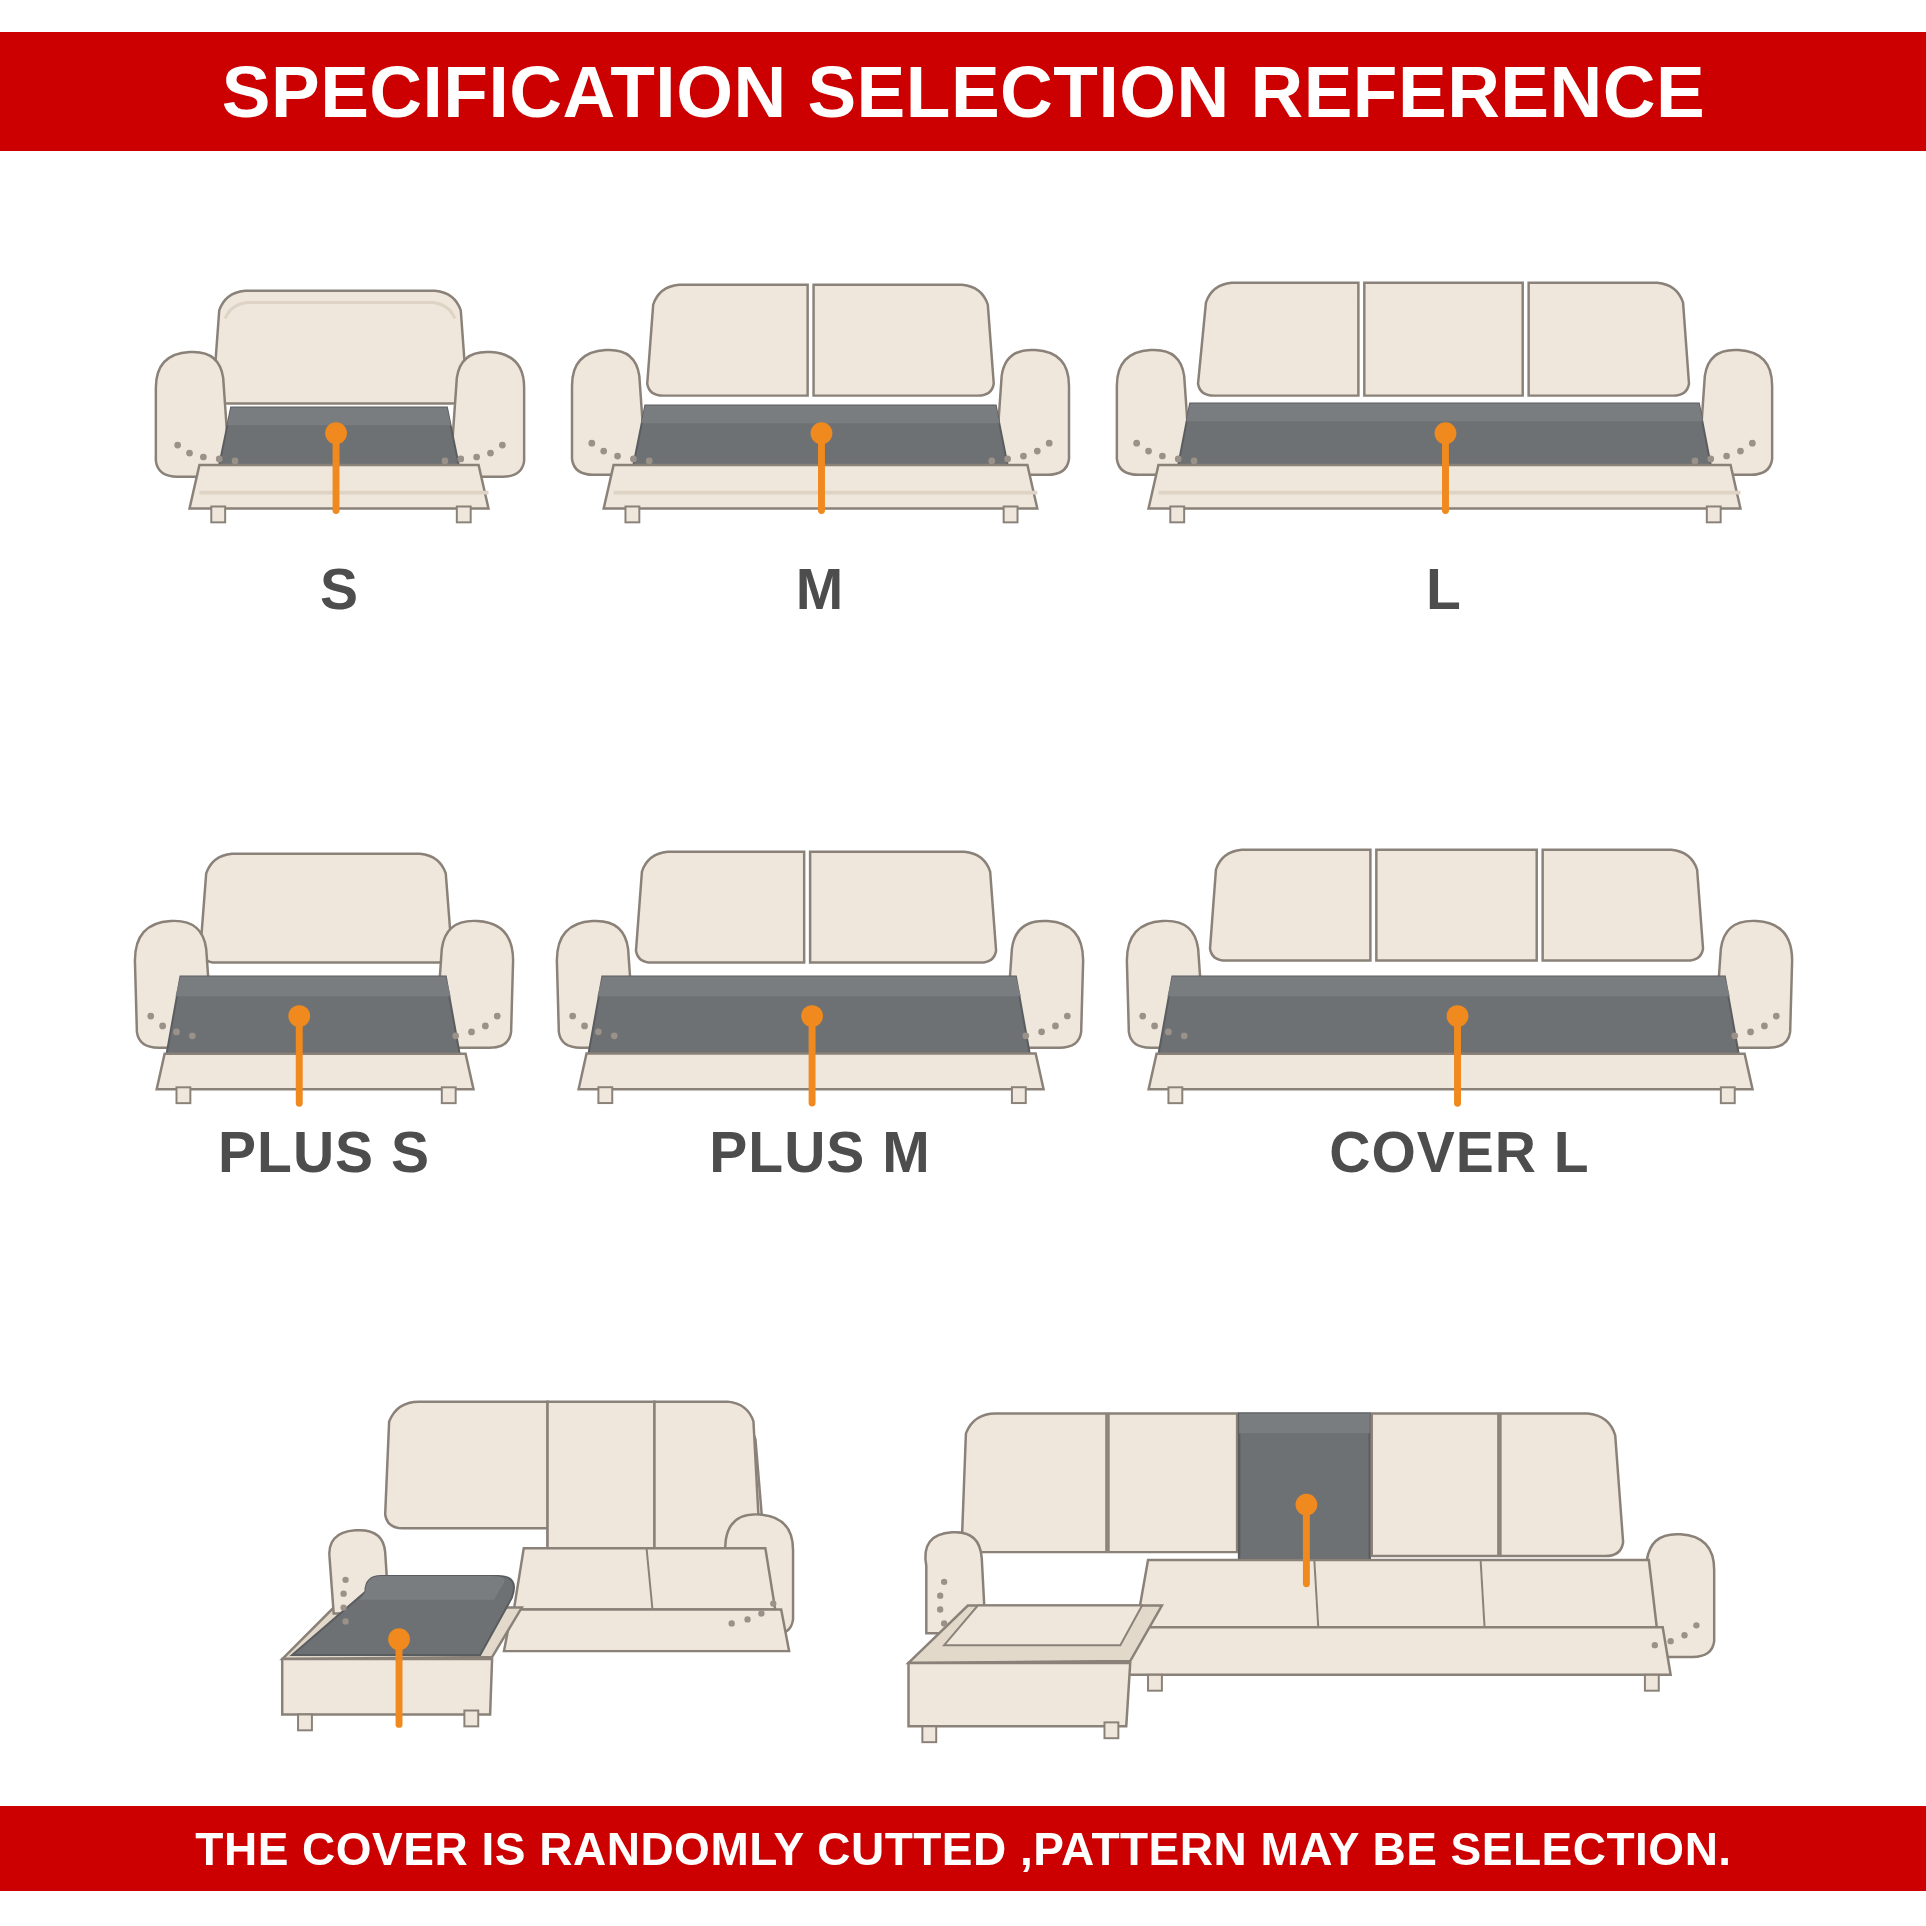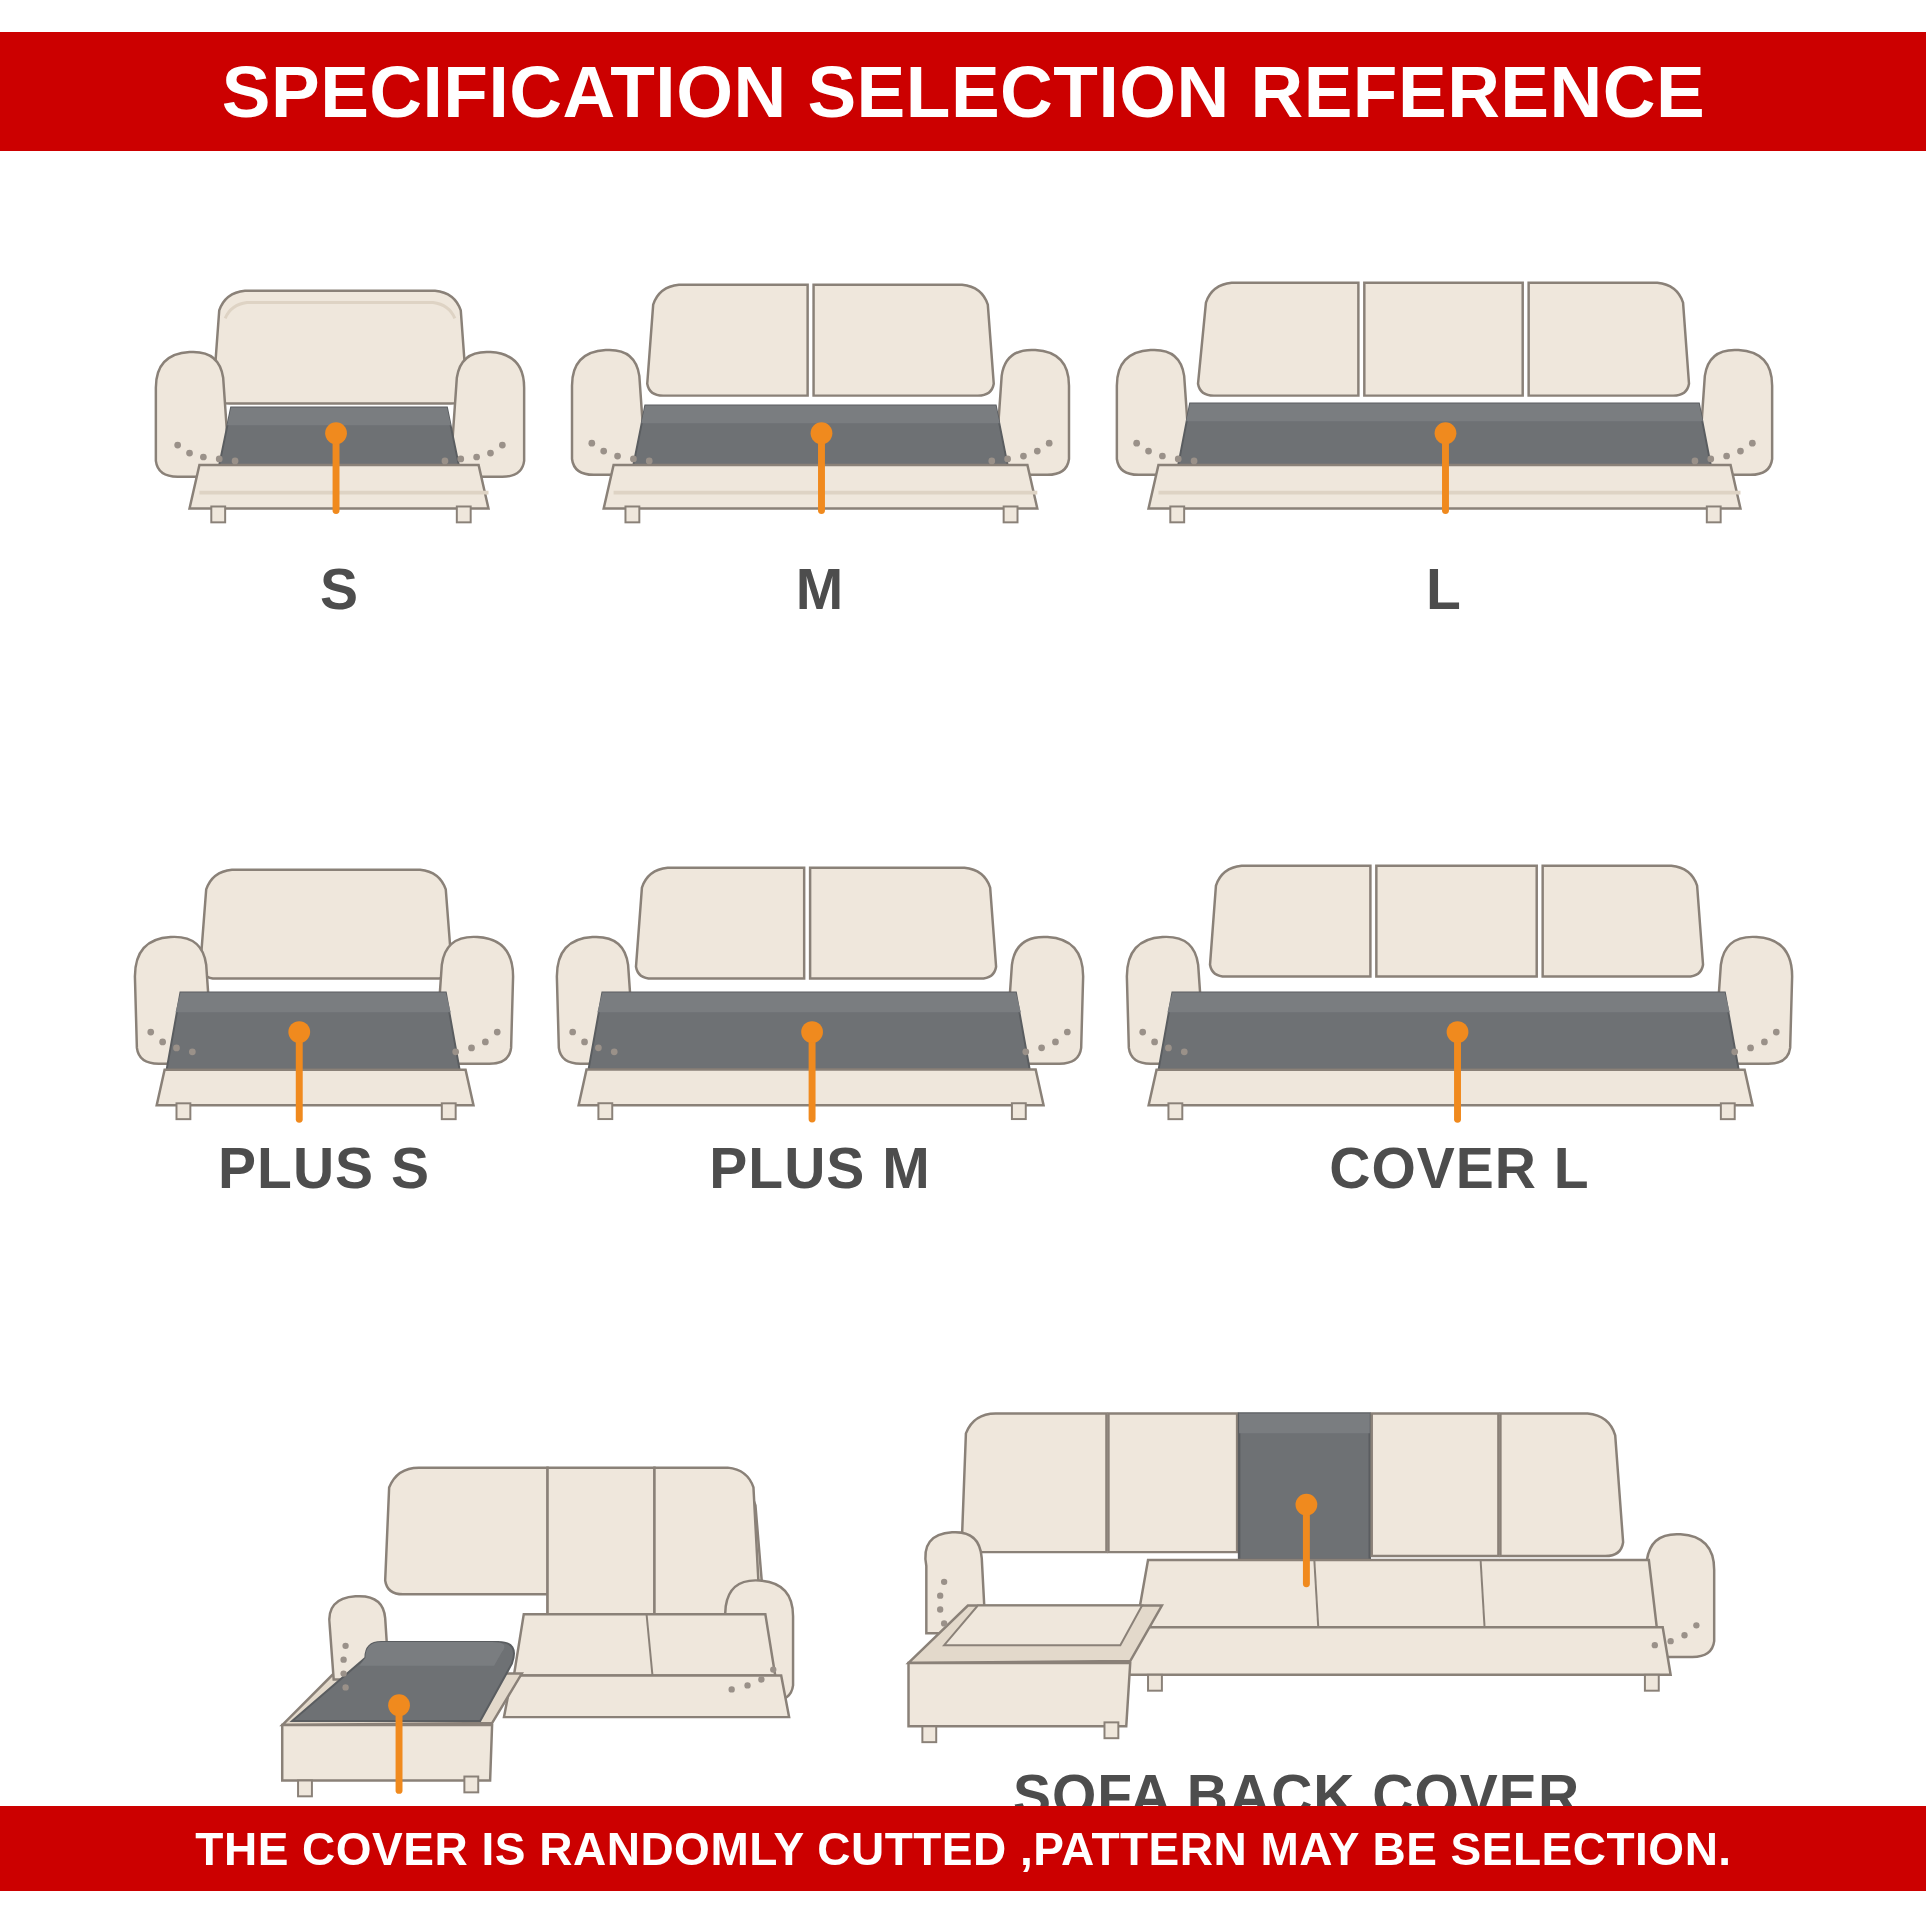--- a/index.html
+++ b/index.html
@@ -66,21 +66,21 @@
     letter-spacing: 1px;
     text-align: center;
     white-space: nowrap;
   }
 
   
   .row-1 { top: 259px; }
   .row-1 .cell { margin: 0 10px; }
   
   .row-2 { top: 822px; }
-  .row-2 .cell { margin: 16px 8px; }
+  .row-2 .cell { margin: 0 8px; }
   
   .row-3 { top: 1366px; }
   .row-3 .cell { margin: 0 26px; }
 
   svg { display: block; }
 </style>
 </head>
 <body>
 
 <div class="bar bar-top">
@@ -368,20 +368,19 @@
         </g>
         <rect x="62" y="364" width="14" height="16" fill="#efe7dc" stroke="#8a8178" stroke-width="2"></rect>
         <rect x="246" y="360" width="14" height="16" fill="#efe7dc" stroke="#8a8178" stroke-width="2"></rect>
         <rect x="290" y="312" width="14" height="16" fill="#efe7dc" stroke="#8a8178" stroke-width="2"></rect>
         <rect x="792" y="312" width="14" height="16" fill="#efe7dc" stroke="#8a8178" stroke-width="2"></rect>
 
         <path d="M450 140 v80" stroke="#f08a1e" stroke-width="7" fill="none" stroke-linecap="round"></path>
         <circle cx="450" cy="140" r="11" fill="#f08a1e"></circle>
       </svg>
     </div>
-    <div class="caption">SOFA BACK COVER</div>
   </div>
 </div>
 
 <div class="bar bar-bottom">
   <span>THE COVER IS RANDOMLY CUTTED ,PATTERN MAY BE SELECTION.</span>
 </div>
 
 
 </body></html>

